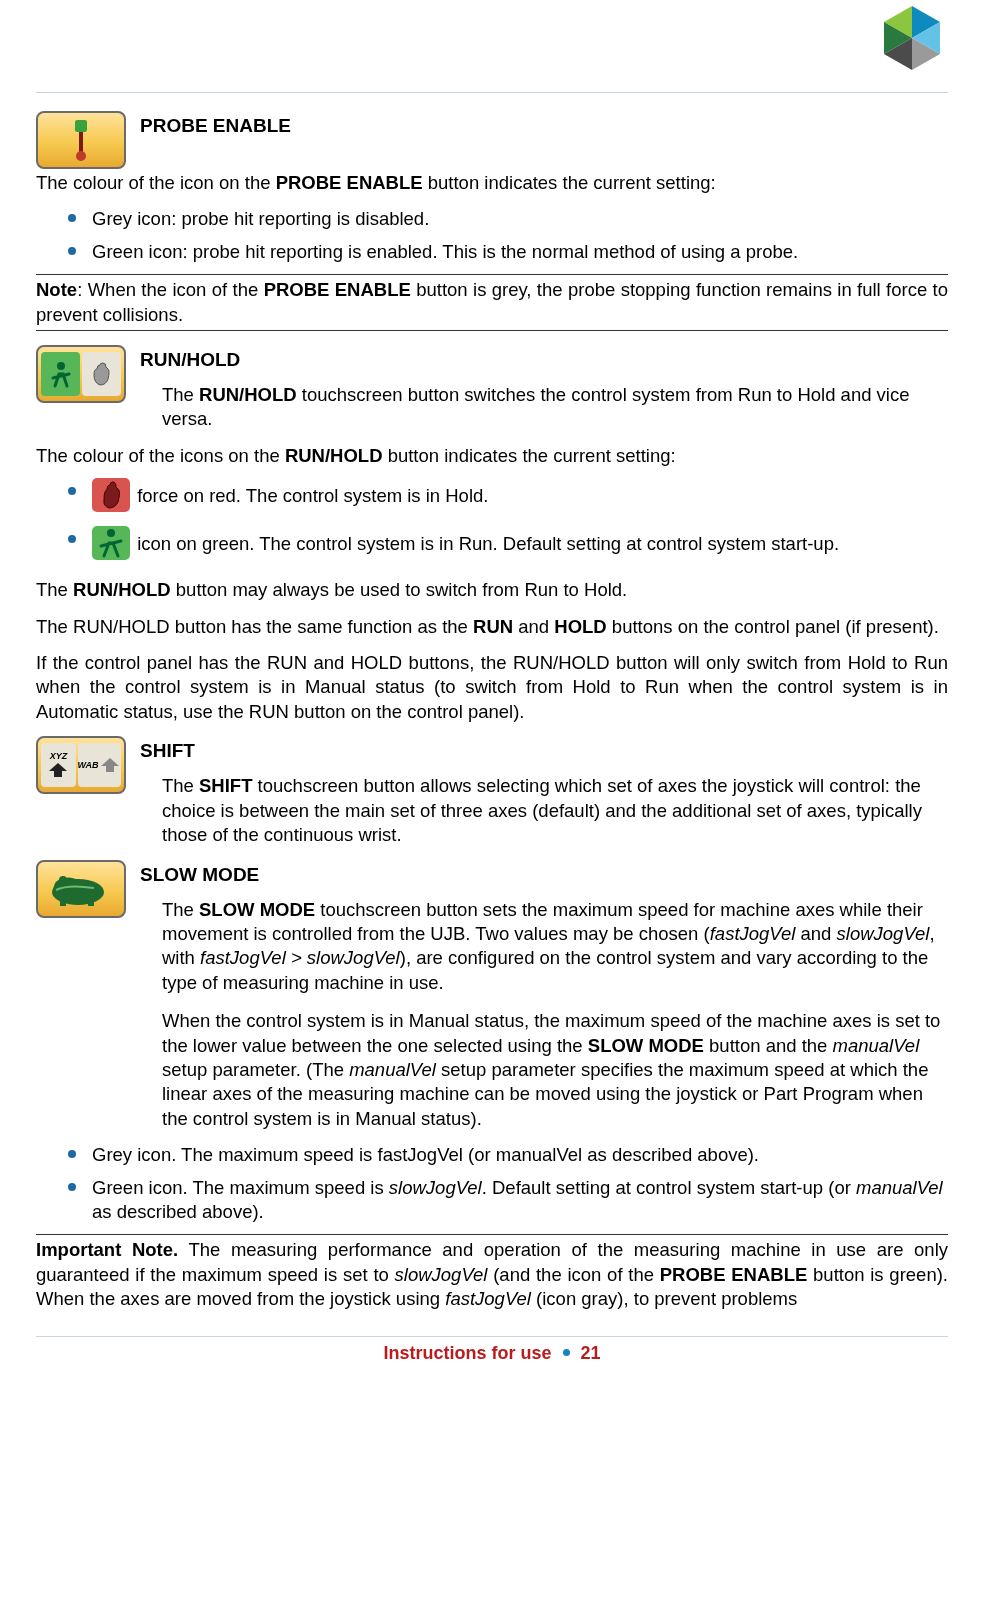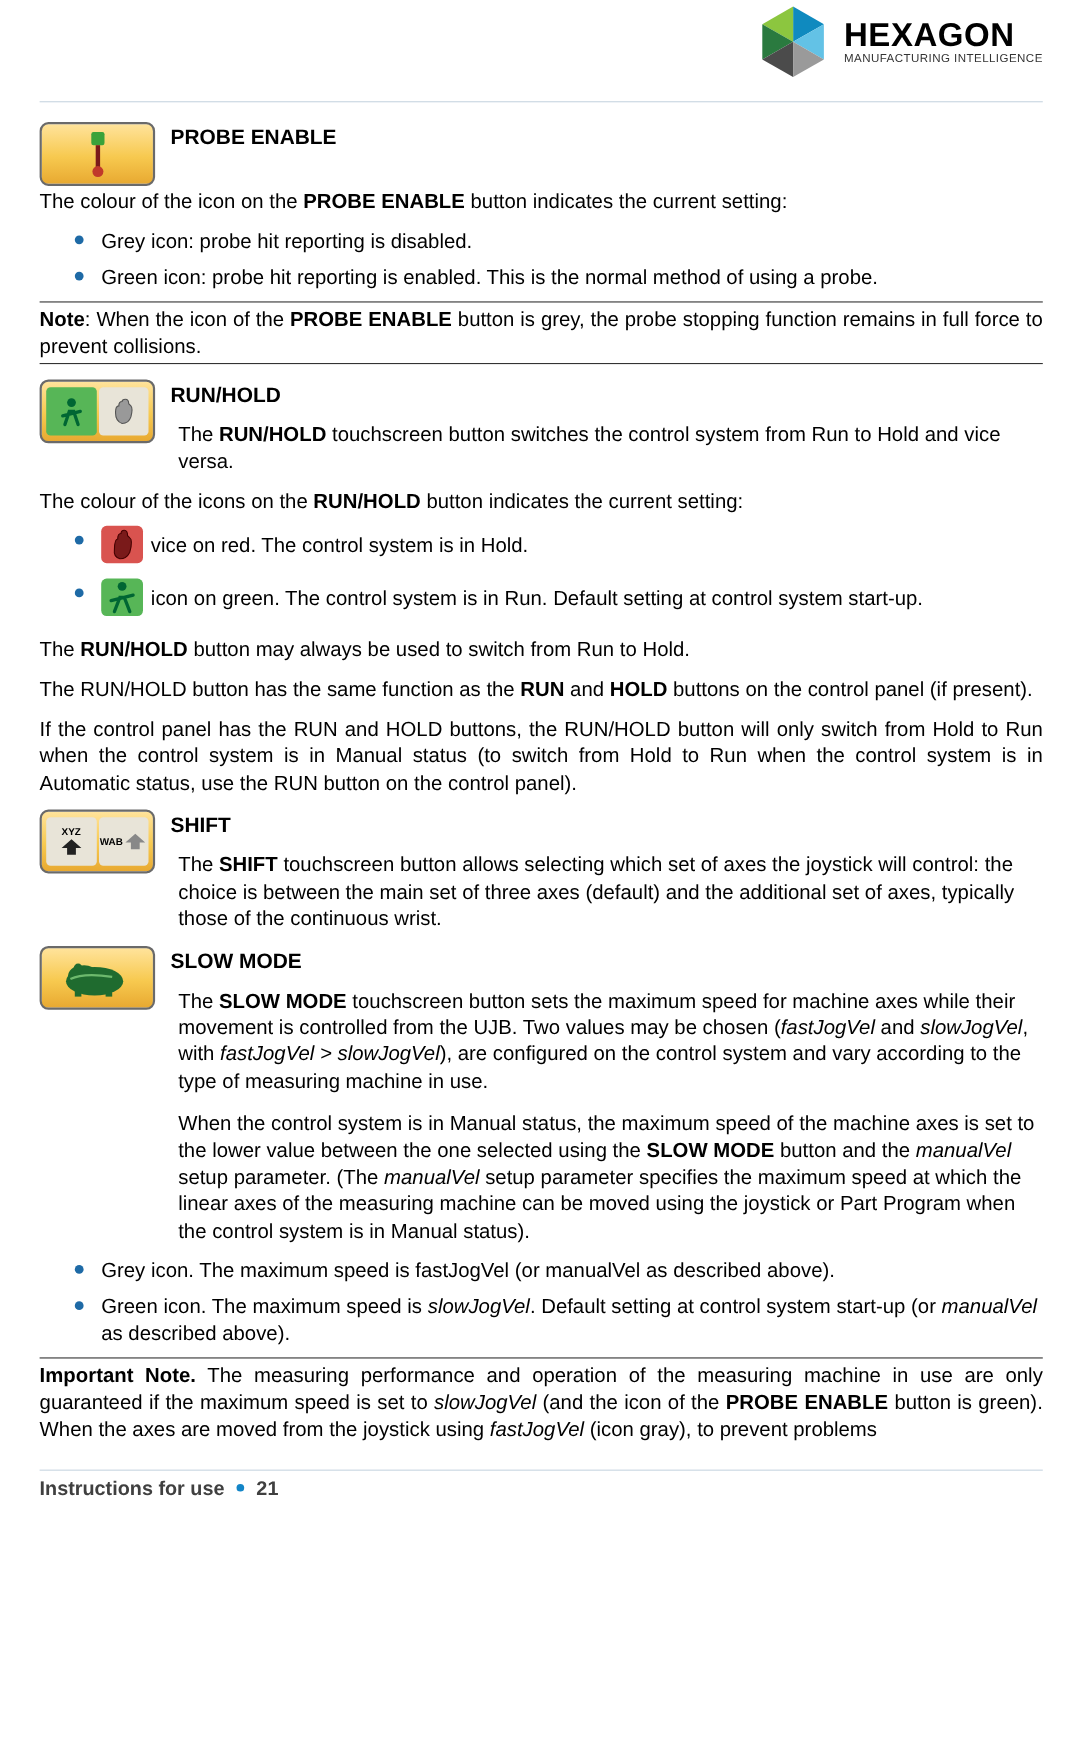--- a/index.html
+++ b/index.html
@@ -43,31 +43,32 @@
     font-size: 30px;
     letter-spacing: 0.5px;
   }
   .logo-text .sub {
     font-size: 10.5px;
     letter-spacing: 0.4px;
     color: #333;
   }
   .section-icon {
     float: left;
-    width: 105px;
+    width: 90px;
     height: 58px;
     margin-right: 14px;
     margin-bottom: 2px;
     border: 2px solid #6a6a6a;
     border-radius: 8px;
     background: linear-gradient(#ffe39b, #f7c94f 55%, #e8a931);
     box-sizing: border-box;
     display: flex;
     align-items: center;
     justify-content: center;
+    font-style: italic;
   }
   .btn-split {
     display: flex;
     width: 92%;
     height: 82%;
     gap: 2px;
   }
   .btn-half {
     flex: 1;
     border-radius: 4px;
@@ -128,22 +129,22 @@
     border-bottom: 1.5px solid #333;
     padding-bottom: 3px;
     margin-bottom: 14px;
   }
   .bold { font-weight: 700; }
   .ital { font-style: italic; }
   .footer-rule {
     border-top: 1.5px solid #c7d5e0;
     margin-top: 24px;
     padding-top: 6px;
-    text-align: left;
-    color: #404040;
+    text-align: center;
+    color: #b91c1c;
     font-weight: 700;
     font-size: 18px;
   }
   .footer-rule .dot {
     display: inline-block;
     width: 7px; height: 7px;
     background: #1385c7;
     border-radius: 50%;
     vertical-align: middle;
     margin: 0 6px 2px 6px;
@@ -159,24 +160,20 @@
       <svg viewBox="0 0 72 72" width="72" height="72">
         <polygon points="36,4 64,20 64,52 36,68 8,52 8,20" fill="none"></polygon>
         <polygon points="36,4 64,20 36,36" fill="#0f8abf"></polygon>
         <polygon points="64,20 64,52 36,36" fill="#63c2e6"></polygon>
         <polygon points="36,4 8,20 36,36" fill="#8cc63f"></polygon>
         <polygon points="8,20 8,52 36,36" fill="#2a7a3f"></polygon>
         <polygon points="8,52 36,68 36,36" fill="#4b4b4b"></polygon>
         <polygon points="64,52 36,68 36,36" fill="#9a9a9a"></polygon>
       </svg>
     </div>
-    <div class="logo-text">
-      <div class="brand">HEXAGON</div>
-      <div class="sub">MANUFACTURING INTELLIGENCE</div>
-    </div>
   </div>
 </div>
 
 <div>
   <div class="section-icon">
     <svg width="40" height="44" viewBox="0 0 40 44">
       <rect x="14" y="2" width="12" height="12" rx="2" fill="#3aa23a"></rect>
       <rect x="18" y="14" width="4" height="20" fill="#7a1a1a"></rect>
       <circle cx="20" cy="38" r="5" fill="#c0392b"></circle>
     </svg>
@@ -220,21 +217,21 @@
   <div class="clear"></div>
   <p>
     <span>The colour of the icons on the </span><span class="bold">RUN/HOLD</span><span> button indicates the current setting:</span>
   </p>
   <ul class="bullets iconline">
     <li>
       <span class="inline-icon" style="background:#d9534f;">
         <svg width="38" height="34" viewBox="0 0 38 34">
               <path d="M12 22 Q12 12 15 12 Q15 7 18 7 Q18 4 21 4 Q24 4 24 9 L26 11 Q29 13 26 24 Q23 30 17 30 Q11 28 12 22 Z" fill="#7a1a1a" stroke="#400"></path>
             </svg>
-      </span><span> vice on red. The control system is in Hold.</span>
+      </span><span> force on red. The control system is in Hold.</span>
     </li>
     <li>
       <span class="inline-icon" style="background:#57b657;">
         <svg width="38" height="34" viewBox="0 0 38 34">
               <circle cx="19" cy="7" r="4" fill="#063"></circle>
               <path d="M12 30 L17 17 L21 17 L26 30 M9 20 L29 15" stroke="#063" stroke-width="3" fill="none" stroke-linecap="round"></path>
             </svg>
       </span><span> icon on green. The control system is in Run. Default setting at control system start-up.</span>
     </li>
   </ul>

